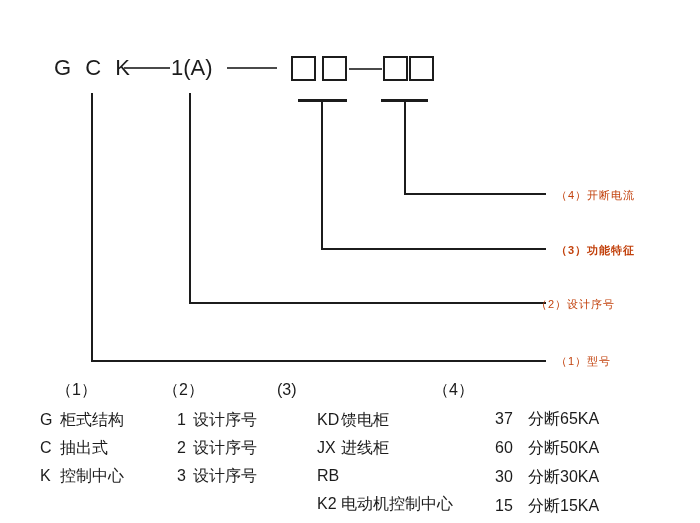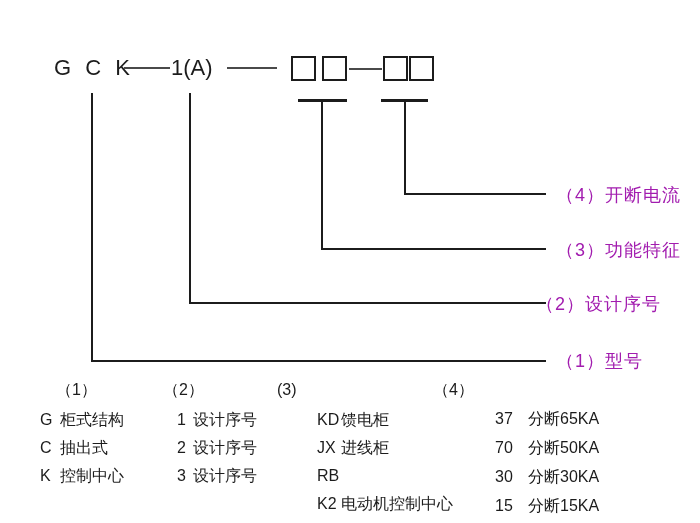--- a/index.html
+++ b/index.html
@@ -19,21 +19,21 @@
   .prefix { letter-spacing: 4px; }
   .pbox {
     position: absolute;
     top: 56px;
     width: 25px;
     height: 25px;
     box-sizing: border-box;
     border: 2px solid #1c1c1c;
     background: #ffffff;
   }
-  .callout-label { font-size: 18px; line-height: 18px; letter-spacing: 1px; color: #a21caf; }
+  .callout-label { font-size: 11px; line-height: 18px; letter-spacing: 1px; color: #c2410c; }
   .legend-header { font-size: 16px; line-height: 18px; color: #1c1c1c; }
   .legend-col { position: absolute; font-size: 16px; color: #1c1c1c; }
   .legend-row { display: flex; height: 28px; line-height: 28px; white-space: nowrap; }
   .legend-col.col-4 .legend-row { height: 29px; line-height: 29px; }
   .legend-code { display: inline-block; flex: none; }
   .col-1 .legend-code { width: 20px; }
   .col-2 .legend-code { width: 16px; }
   .col-3 .legend-code { width: 24px; }
   .col-4 .legend-code { width: 33px; }
 </style>
@@ -59,21 +59,21 @@
   <div class="ln" style="left:404px; top:99px; width:2px; height:96px;"></div>
 
   <div class="ln" style="left:404px; top:193px; width:142px; height:2px;"></div>
   <div class="ln" style="left:321px; top:248px; width:225px; height:2px;"></div>
   <div class="ln" style="left:189px; top:93px; width:2px; height:211px;"></div>
   <div class="ln" style="left:189px; top:302px; width:357px; height:2px;"></div>
   <div class="ln" style="left:91px; top:93px; width:2px; height:269px;"></div>
   <div class="ln" style="left:91px; top:360px; width:455px; height:2px;"></div>
 
   <span class="abs callout-label" style="left:556px; top:186px;">（4）开断电流</span>
-  <span class="abs callout-label" style="left:556px; top:241px;">（3）功能特征</span>
+  <span class="abs callout-label" style="left:556px; top:241px;font-weight:bold;">（3）功能特征</span>
   <span class="abs callout-label" style="left:536px; top:295px;">（2）设计序号</span>
   <span class="abs callout-label" style="left:556px; top:352px;">（1）型号</span>
 
   <span class="abs legend-header" style="left:56px; top:381px;">（1）</span>
   <span class="abs legend-header" style="left:163px; top:381px;">（2）</span>
   <span class="abs legend-header" style="left:277px; top:381px;">(3)</span>
   <span class="abs legend-header" style="left:433px; top:381px;">（4）</span>
 
   <div class="legend-col col-1" style="left:40px; top:406px;">
     <div class="legend-row">
@@ -122,21 +122,21 @@
       <span>电动机控制中心</span>
     </div>
   </div>
 
   <div class="legend-col col-4" style="left:495px; top:404px;">
     <div class="legend-row">
       <span class="legend-code">37</span>
       <span>分断65KA</span>
     </div>
     <div class="legend-row">
-      <span class="legend-code">70</span>
+      <span class="legend-code">60</span>
       <span>分断50KA</span>
     </div>
     <div class="legend-row">
       <span class="legend-code">30</span>
       <span>分断30KA</span>
     </div>
     <div class="legend-row">
       <span class="legend-code">15</span>
       <span>分断15KA</span>
     </div>

